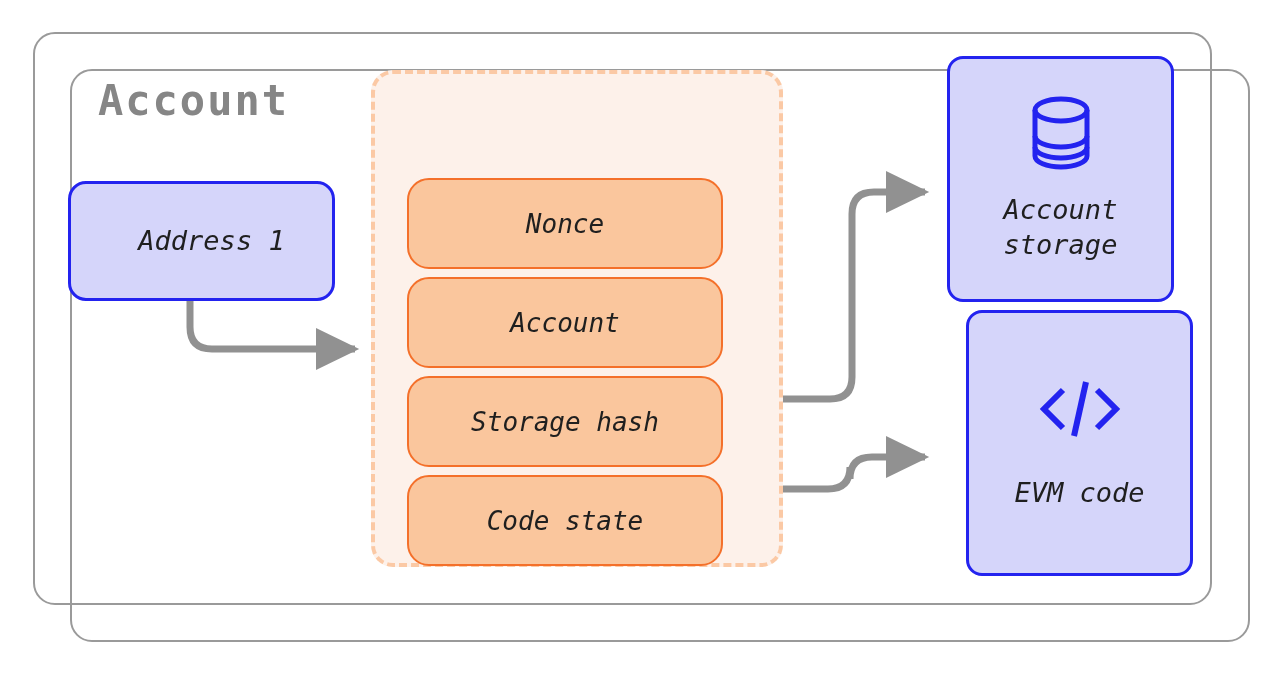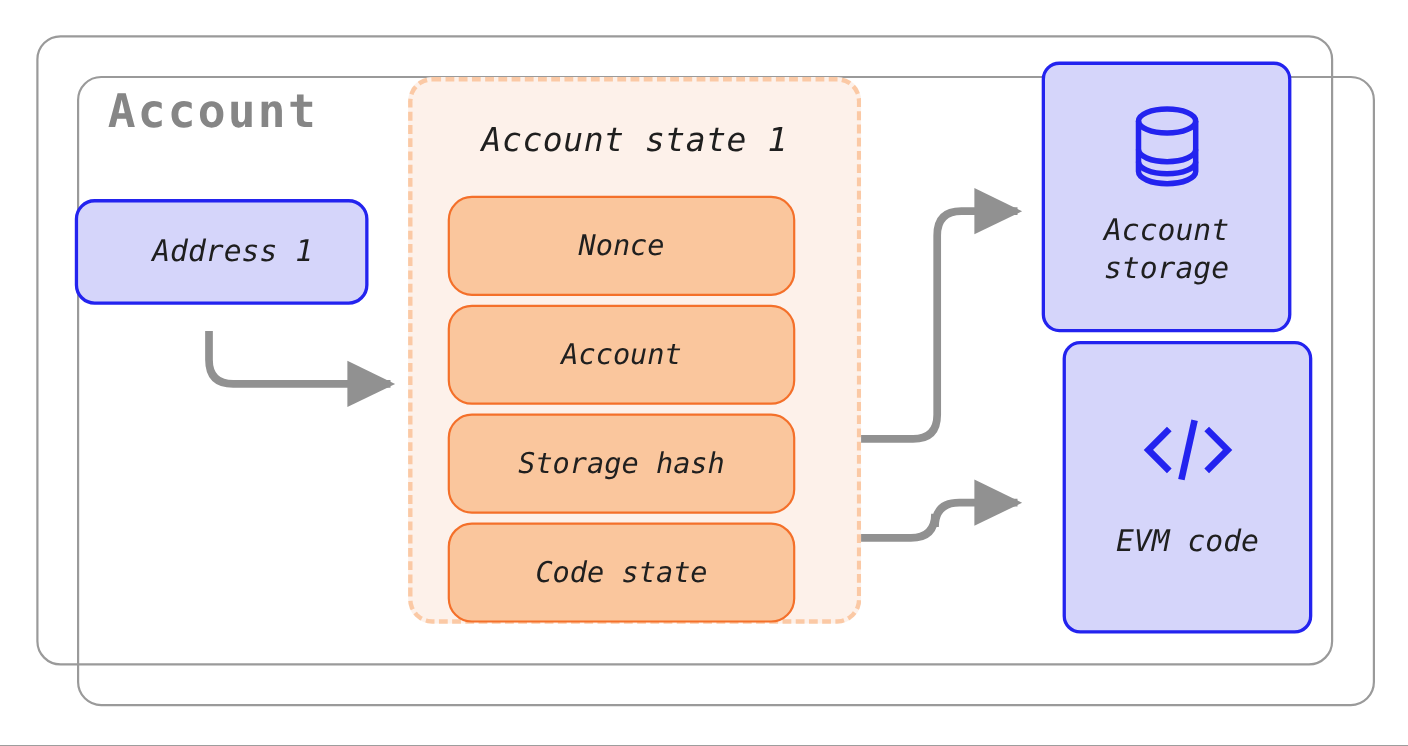--- a/index.html
+++ b/index.html
@@ -63,21 +63,21 @@
     align-items: center;
     justify-content: center;
     color: #1f1f1f;
     font-style: italic;
     font-size: 27px;
     line-height: 1.28;
     text-align: center;
   }
   #address-1 {
     left: 68px; top: 181px;
-    width: 267px; height: 96px;
+    width: 267px; height: 120px;
     border-radius: 18px;
     padding-left: 20px;
   }
   #account-storage {
     left: 947px; top: 56px;
     width: 227px; height: 246px;
   }
   #evm-code {
     left: 966px; top: 310px;
     width: 227px; height: 266px;
@@ -155,21 +155,20 @@
     <path d="M 768,489 L 828,489 Q 850,489 850,467 L 850,479 Q 850,457 872,457 L 925,457" fill="none" stroke="#919191" stroke-width="7" stroke-linecap="butt" marker-start="url(#ah-rev)" marker-end="url(#ah)"></path>
   </svg>
 
   <div class="account-title">Account</div>
 
   <div class="node-blue" id="address-1">
     <span class="label">Address 1</span>
   </div>
 
   <div id="account-state">
-    <div class="panel-title">Account state 1</div>
     <div class="pill-list">
       <div class="pill">
         <span>Nonce</span>
       </div>
       <div class="pill">
         <span>Account</span>
       </div>
       <div class="pill">
         <span>Storage hash</span>
       </div>

